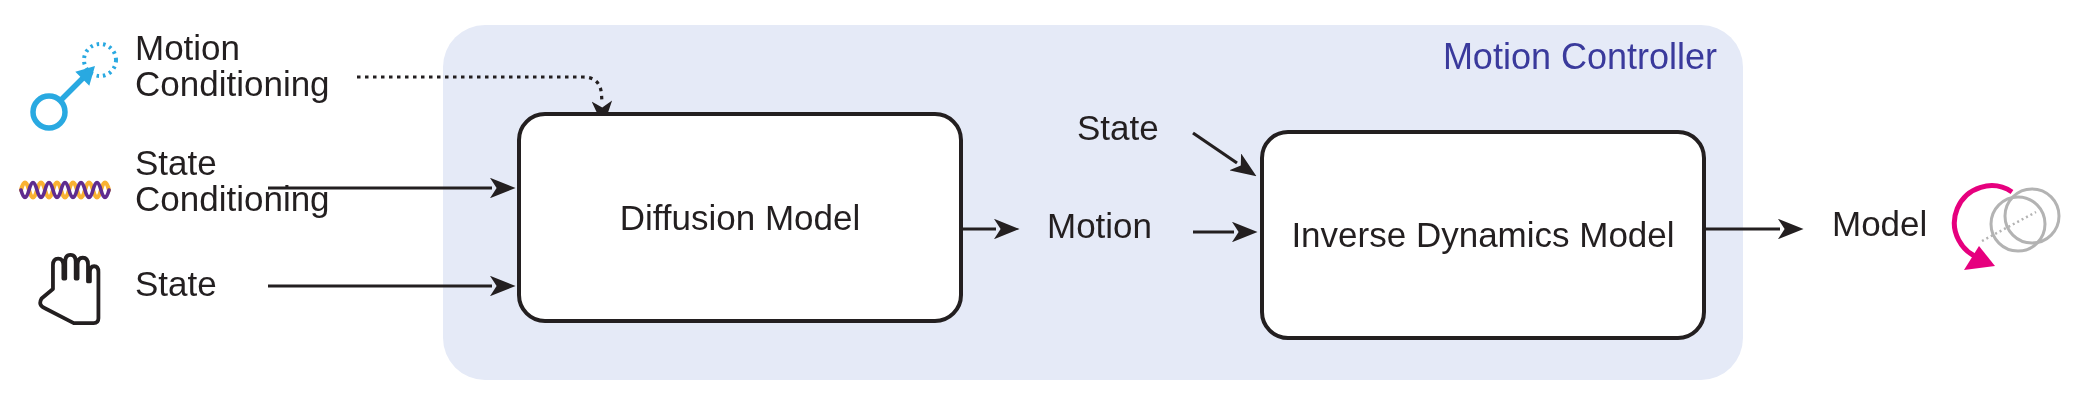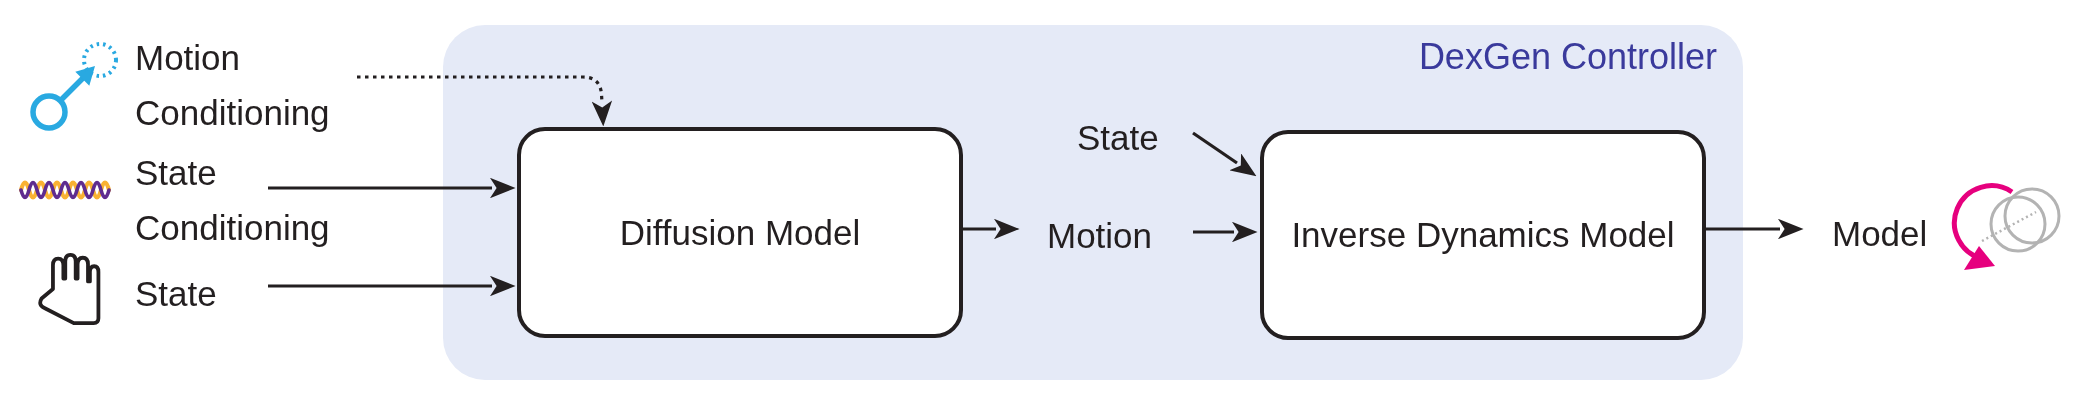--- a/index.html
+++ b/index.html
@@ -29,25 +29,25 @@
     font-size:36px;line-height:45px;color:var(--title-color);
     white-space:nowrap;
   }
 
   .node{
     position:absolute;background:#ffffff;
     border:4px solid var(--ink);border-radius:28px;
     display:flex;align-items:center;justify-content:center;
     font-size:35px;white-space:nowrap;
   }
-  .node-diffusion{left:517px;top:127px;width:438px;height:203px;}
+  .node-diffusion{left:517px;top:112px;width:438px;height:203px;}
   .node-inverse{left:1260px;top:130px;width:438px;height:202px;text-align:center;}
 
   .lbl{
-    position:absolute;font-size:35px;line-height:55px;
+    position:absolute;font-size:35px;line-height:36px;
     white-space:pre-line;color:var(--ink);
   }
   .lbl-motion-cond{left:135px;top:30px;}
   .lbl-mode-cond{left:135px;top:145px;}
   .lbl-state-in{left:135px;top:266px;}
   .lbl-gradient{left:633px;top:74px;white-space:nowrap;}
   .lbl-state-mid{left:1077px;top:110px;white-space:nowrap;}
   .lbl-motion-mid{left:1047px;top:208px;white-space:nowrap;}
   .lbl-action{left:1832px;top:206px;white-space:nowrap;}
 
@@ -55,21 +55,21 @@
   svg.overlay{position:absolute;left:0;top:0;width:2093px;height:408px;}
   .edge{stroke:var(--ink);stroke-width:3.2;fill:none;}
   .edge-dotted{stroke-dasharray:3.5 4.5;}
 </style>
 </head>
 <body>
 
 <div class="canvas">
 
   <div class="panel">
-    <div class="panel-title">DexGen Controller</div>
+    <div class="panel-title">Motion Controller</div>
   </div>
 
   <svg class="overlay">
     <defs>
       <marker id="ah" viewBox="0 0 10 8" refX="0.8" refY="4" markerWidth="8" markerHeight="6.4" orient="auto">
         <path d="M0,0 L10,4 L0,8 L2.6,4 Z" fill="#231f20"></path>
       </marker>
     </defs>
     <path class="edge edge-dotted" d="M357,77 H583 Q600,77 601.5,94 L602,103" marker-end="url(#ah)"></path>
     <path class="edge" d="M268,188 H492" marker-end="url(#ah)"></path>

